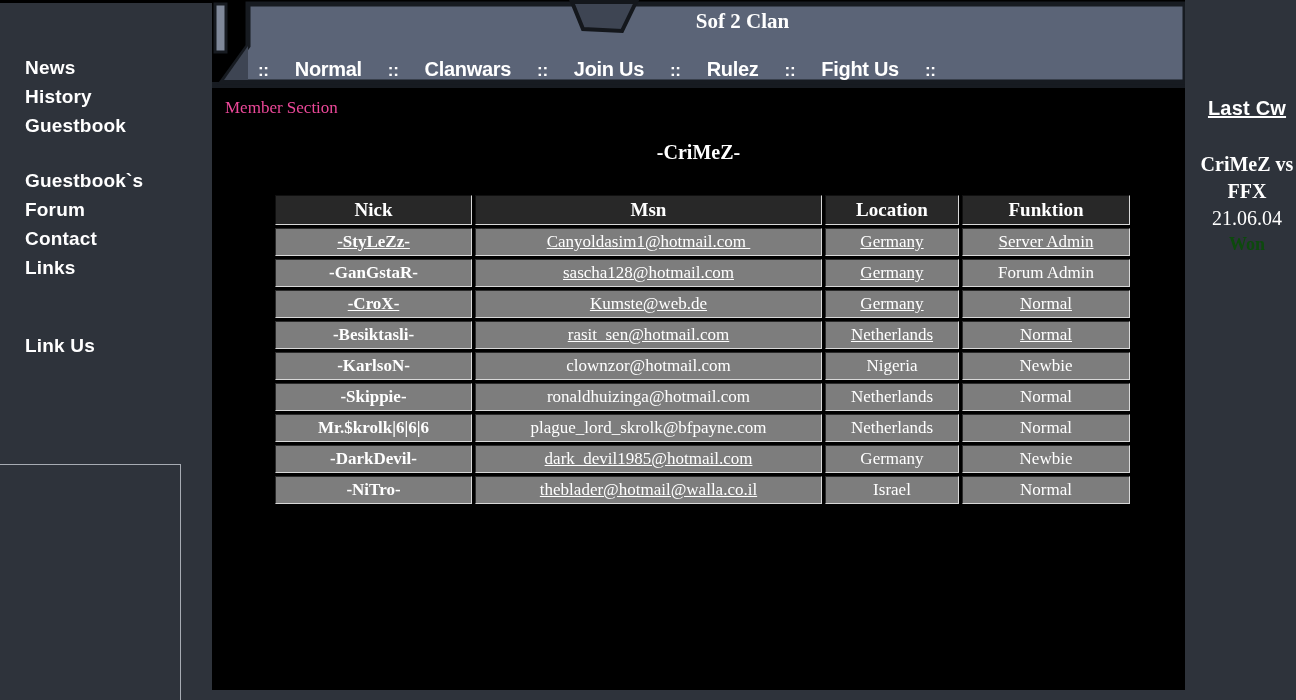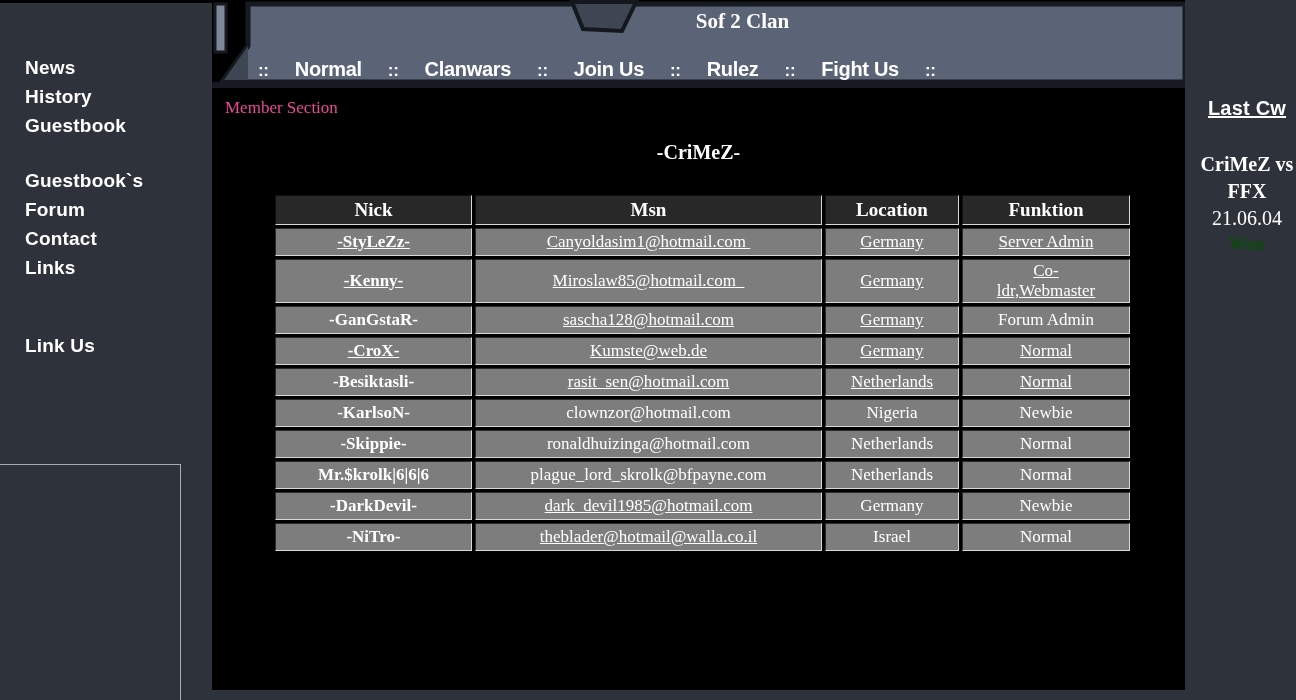--- a/index.html
+++ b/index.html
@@ -166,27 +166,20 @@
             </tr>
         </thead>
         <tbody>
             <tr>
               <td class="cell-nick"><a>-StyLeZz-</a></td>
               <td class="cell-msn"><a>Canyoldasim1@hotmail.com&nbsp;</a></td>
               <td class="cell-location"><a>Germany</a></td>
               <td class="cell-funktion"><a>Server Admin</a></td>
             </tr>
             <tr>
-              <td class="cell-nick"><a>-Kenny-</a></td>
-              <td class="cell-msn"><a>Miroslaw85@hotmail.com&nbsp;&nbsp;</a></td>
-              <td class="cell-location"><a>Germany</a></td>
-              <td class="cell-funktion"><a>Co-
-ldr,Webmaster</a></td>
-            </tr>
-            <tr>
               <td class="cell-nick"><span>-GanGstaR-</span></td>
               <td class="cell-msn"><a>sascha128@hotmail.com</a></td>
               <td class="cell-location"><a>Germany</a></td>
               <td class="cell-funktion"><span>Forum Admin</span></td>
             </tr>
             <tr>
               <td class="cell-nick"><a>-CroX-</a></td>
               <td class="cell-msn"><a>Kumste@web.de</a></td>
               <td class="cell-location"><a>Germany</a></td>
               <td class="cell-funktion"><a>Normal</a></td>

